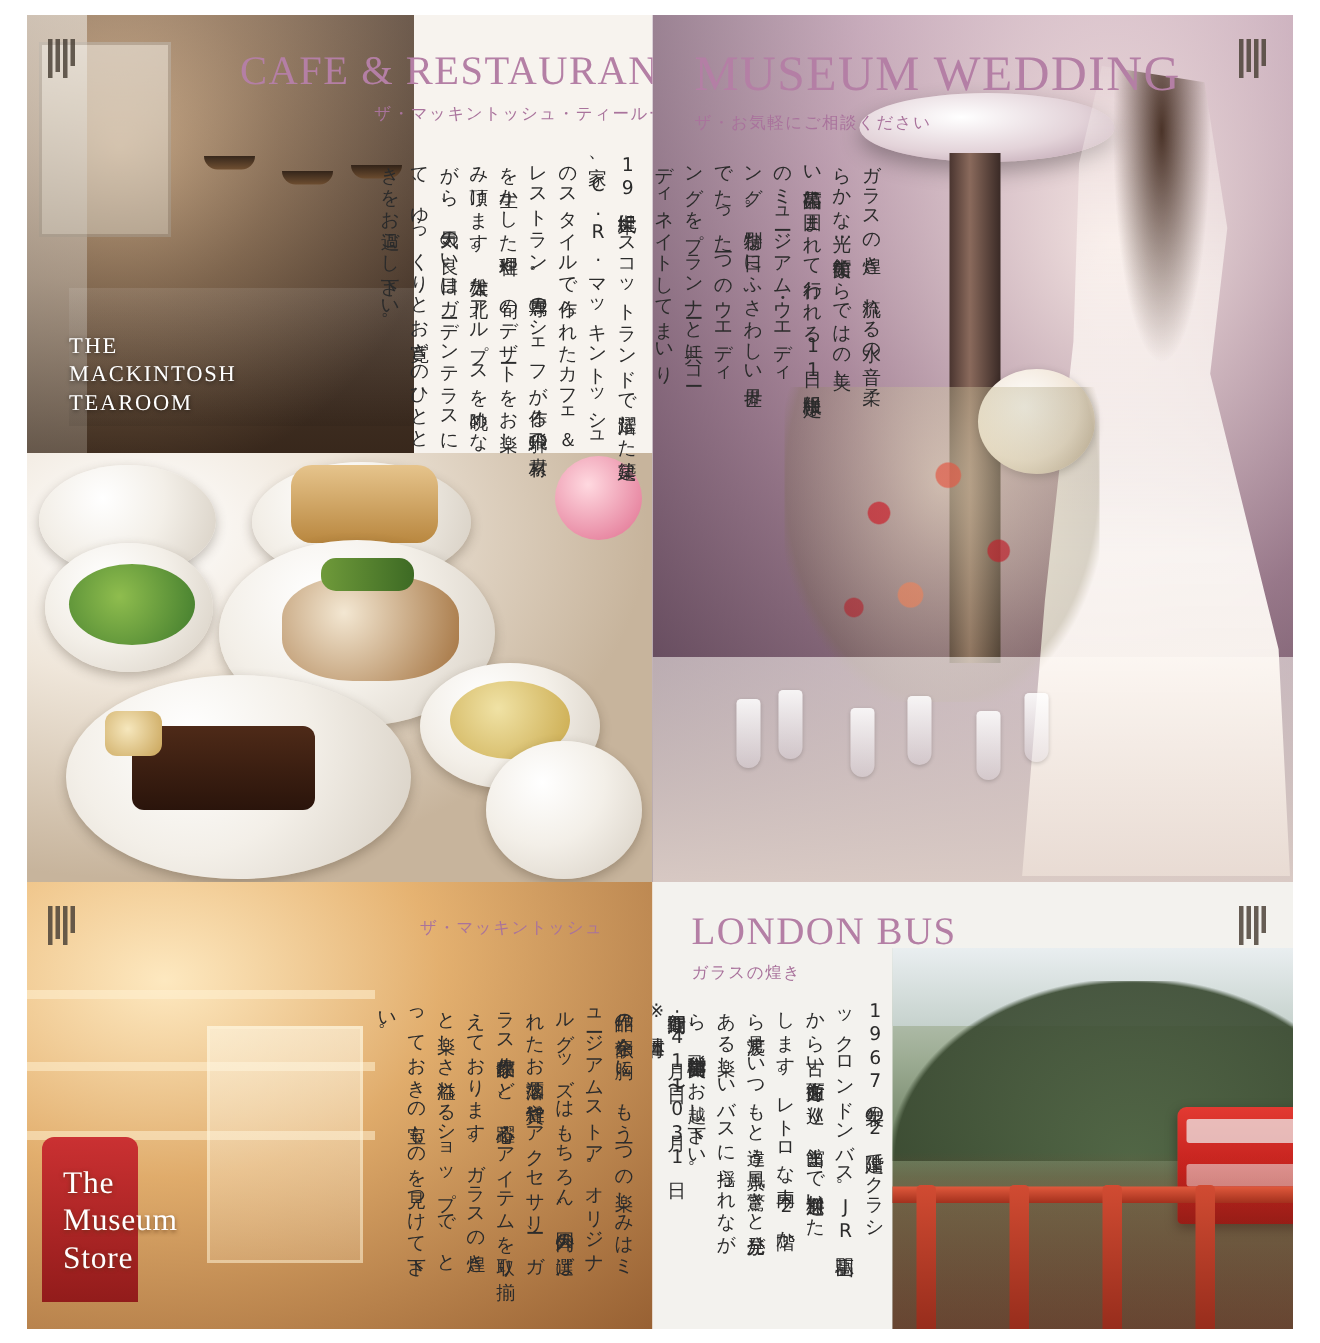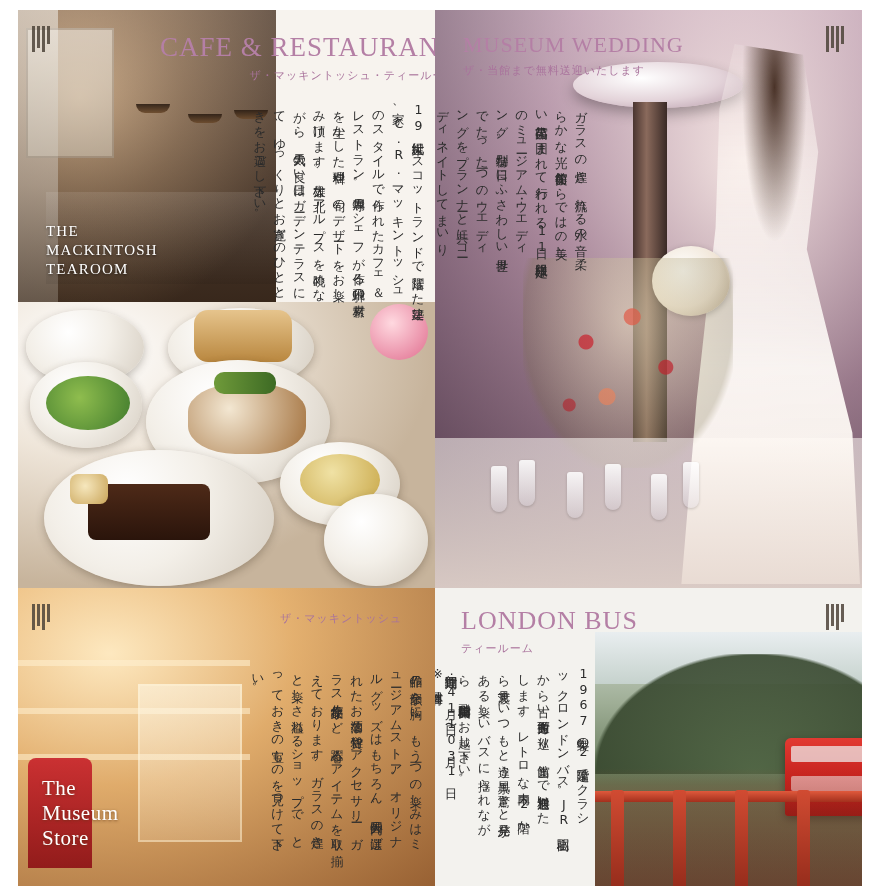--- a/index.html
+++ b/index.html
@@ -362,22 +362,22 @@
       </div>
 
       <div class="corner-mark right">
           <i></i>
           <i></i>
           <i></i>
           <i></i>
         </div>
 
       <div class="head-block" style="left:28px; top:22px;">
-        <div class="head-en" style="font-size:22px;">MUSEUM WEDDING</div>
-        <div class="head-jp" style="margin-top:5px;">ザ・当館まで無料送迎いたします</div>
+        <div class="head-en" style="font-size:33px;">MUSEUM WEDDING</div>
+        <div class="head-jp" style="margin-top:5px;">ザ・お気軽にご相談ください</div>
       </div>
 
       <div class="vtext" style="left:28px; top:92px; height:160px; width:128px;">ガラスの煌き、流れる水の音、柔らかな光…美術館ならではの美しい芸術品に囲まれて行われる1日1組様限定のミュージアム・ウエディング。特別な日にふさわしい世界でたった一つのウエディングをプランナーと共にコーディネイトしてまいります。お気軽にご相談ください。</div>
     </div>
 
     <div class="panel p3">
       <div class="bg"></div>
       <div class="shelf" style="top:72px;"></div>
       <div class="shelf" style="top:120px;"></div>
       <div class="shelf" style="top:166px;"></div>
@@ -419,21 +419,21 @@
 
       <div class="corner-mark right">
           <i></i>
           <i></i>
           <i></i>
           <i></i>
         </div>
 
       <div class="head-block" style="left:26px; top:18px;">
         <div class="head-en" style="font-size:26px;">LONDON BUS</div>
-        <div class="head-jp" style="margin-top:5px;">ティールーム</div>
+        <div class="head-jp" style="margin-top:5px;">ガラスの煌き</div>
       </div>
 
       <div class="vtext" style="left:26px; top:78px; height:166px; width:132px;">1967年製の2階建てクラシックロンドンバス。JR高山駅から古い街並方面を巡り、当館まで無料送迎いたします。レトロな車内、2階から見渡すいつもと違う風景、驚きと発見がある楽しいバスに揺られながら、飛騨高山美術館にお越し下さい。</div>
       <div class="vtext" style="left:26px; top:78px; height:166px; width:14px; left:12px;">運行期間:4月1日〜10月31日</div>
       <div class="vtext" style="left:-2px; top:78px; height:120px; width:14px;">※連休日有</div>
     </div>
 
   </div>
 </div>
 

